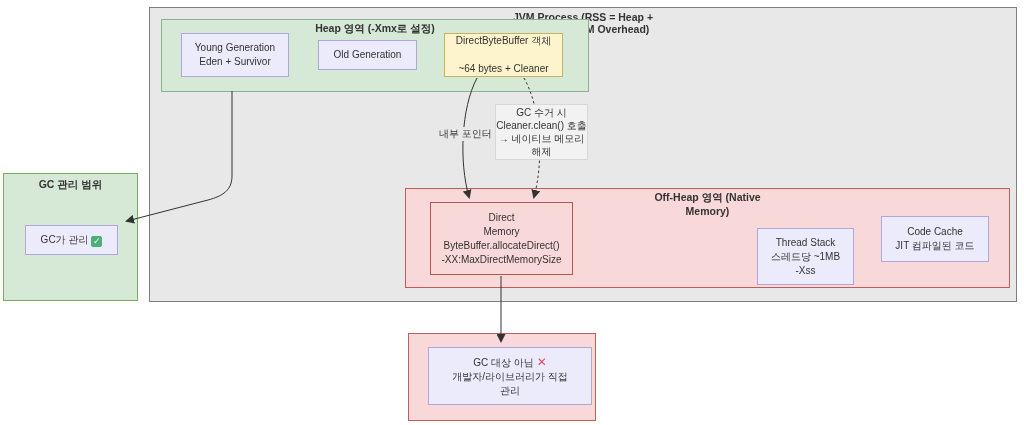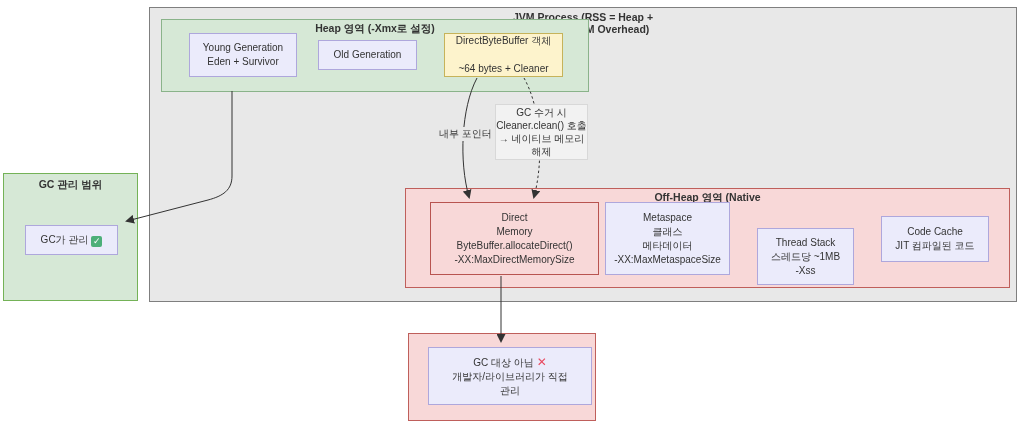--- a/index.html
+++ b/index.html
@@ -48,54 +48,48 @@
     <div class="ctitle jvm-title">
       <span class="tl1">JVM Process (RSS = Heap +</span>
       <span class="tl2">Off-Heap + JVM Overhead)</span>
     </div>
   </div>
 
   <div class="container heap" style="left:161px;top:19px;width:428px;height:73px;">
     <div class="ctitle" style="top:2px;">Heap 영역 (-Xmx로 설정)</div>
   </div>
 
-  <div class="box lav" style="left:181px;top:33px;width:108px;height:44px;margin-left:8px;">
+  <div class="box lav" style="left:181px;top:33px;width:108px;height:44px;">
     <div>Young Generation</div>
     <div>Eden + Survivor</div>
   </div>
 
   <div class="box lav" style="left:318px;top:40px;width:99px;height:30px;">
     <div>Old Generation</div>
   </div>
 
   <div class="box yellow" style="left:444px;top:33px;width:119px;height:44px;justify-content:space-between;">
     <div>DirectByteBuffer 객체</div>
     <div>~64 bytes + Cleaner</div>
   </div>
 
   <div class="container offheap" style="left:405px;top:188px;width:605px;height:100px;">
     <div class="ctitle" style="top:2px;">
       <span>Off-Heap 영역 (Native</span>
       <span style="display:block;">Memory)</span>
     </div>
   </div>
 
-  <div class="box pinkbox" style="left:430px;top:202px;width:169px;height:73px;">
+  <div class="box pinkbox" style="left:430px;top:202px;width:143px;height:73px;">
     <div>Direct</div>
     <div>Memory</div>
     <div>ByteBuffer.allocateDirect()</div>
     <div>-XX:MaxDirectMemorySize</div>
   </div>
 
-  <div class="box lav" style="left:605px;top:202px;width:125px;height:73px;">
-    <div>Metaspace</div>
-    <div>클래스</div>
-    <div>메타데이터</div>
-    <div>-XX:MaxMetaspaceSize</div>
-  </div>
 
   <div class="box lav" style="left:757px;top:211px;width:97px;height:57px;margin-top:17px;">
     <div>Thread Stack</div>
     <div>스레드당 ~1MB</div>
     <div>-Xss</div>
   </div>
 
   <div class="box lav" style="left:881px;top:216px;width:108px;height:46px;">
     <div>Code Cache</div>
     <div>JIT 컴파일된 코드</div>

